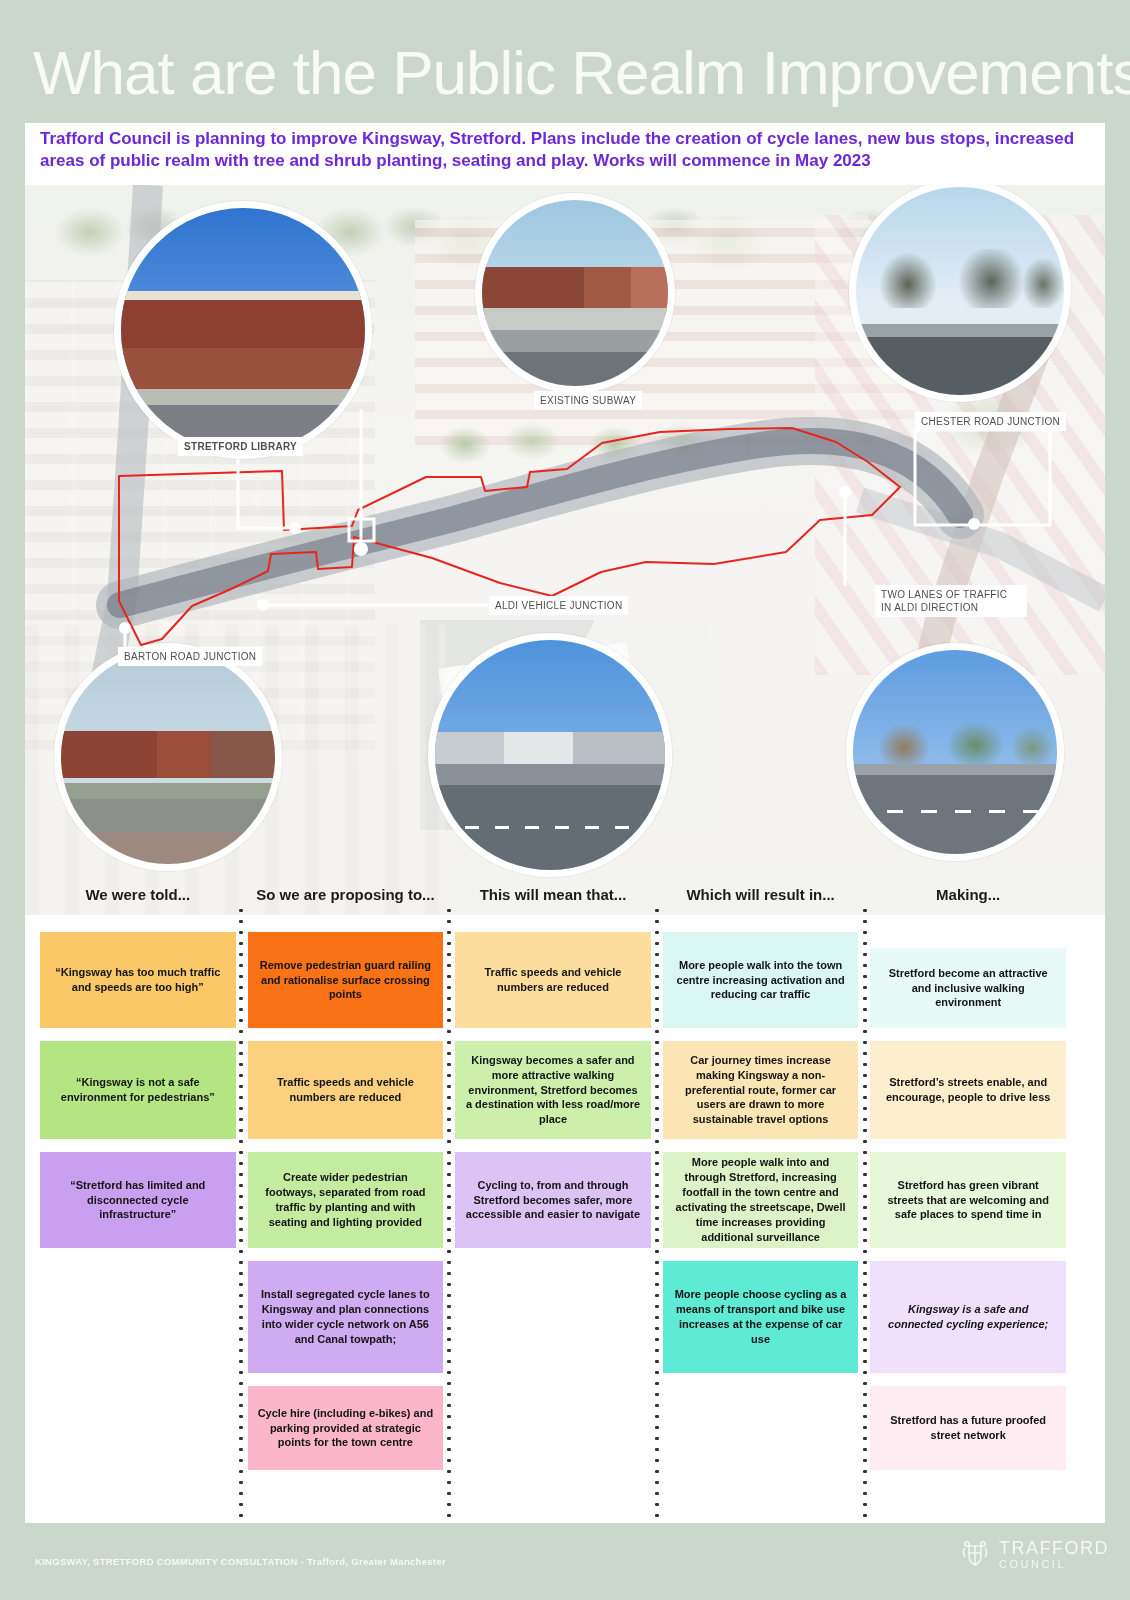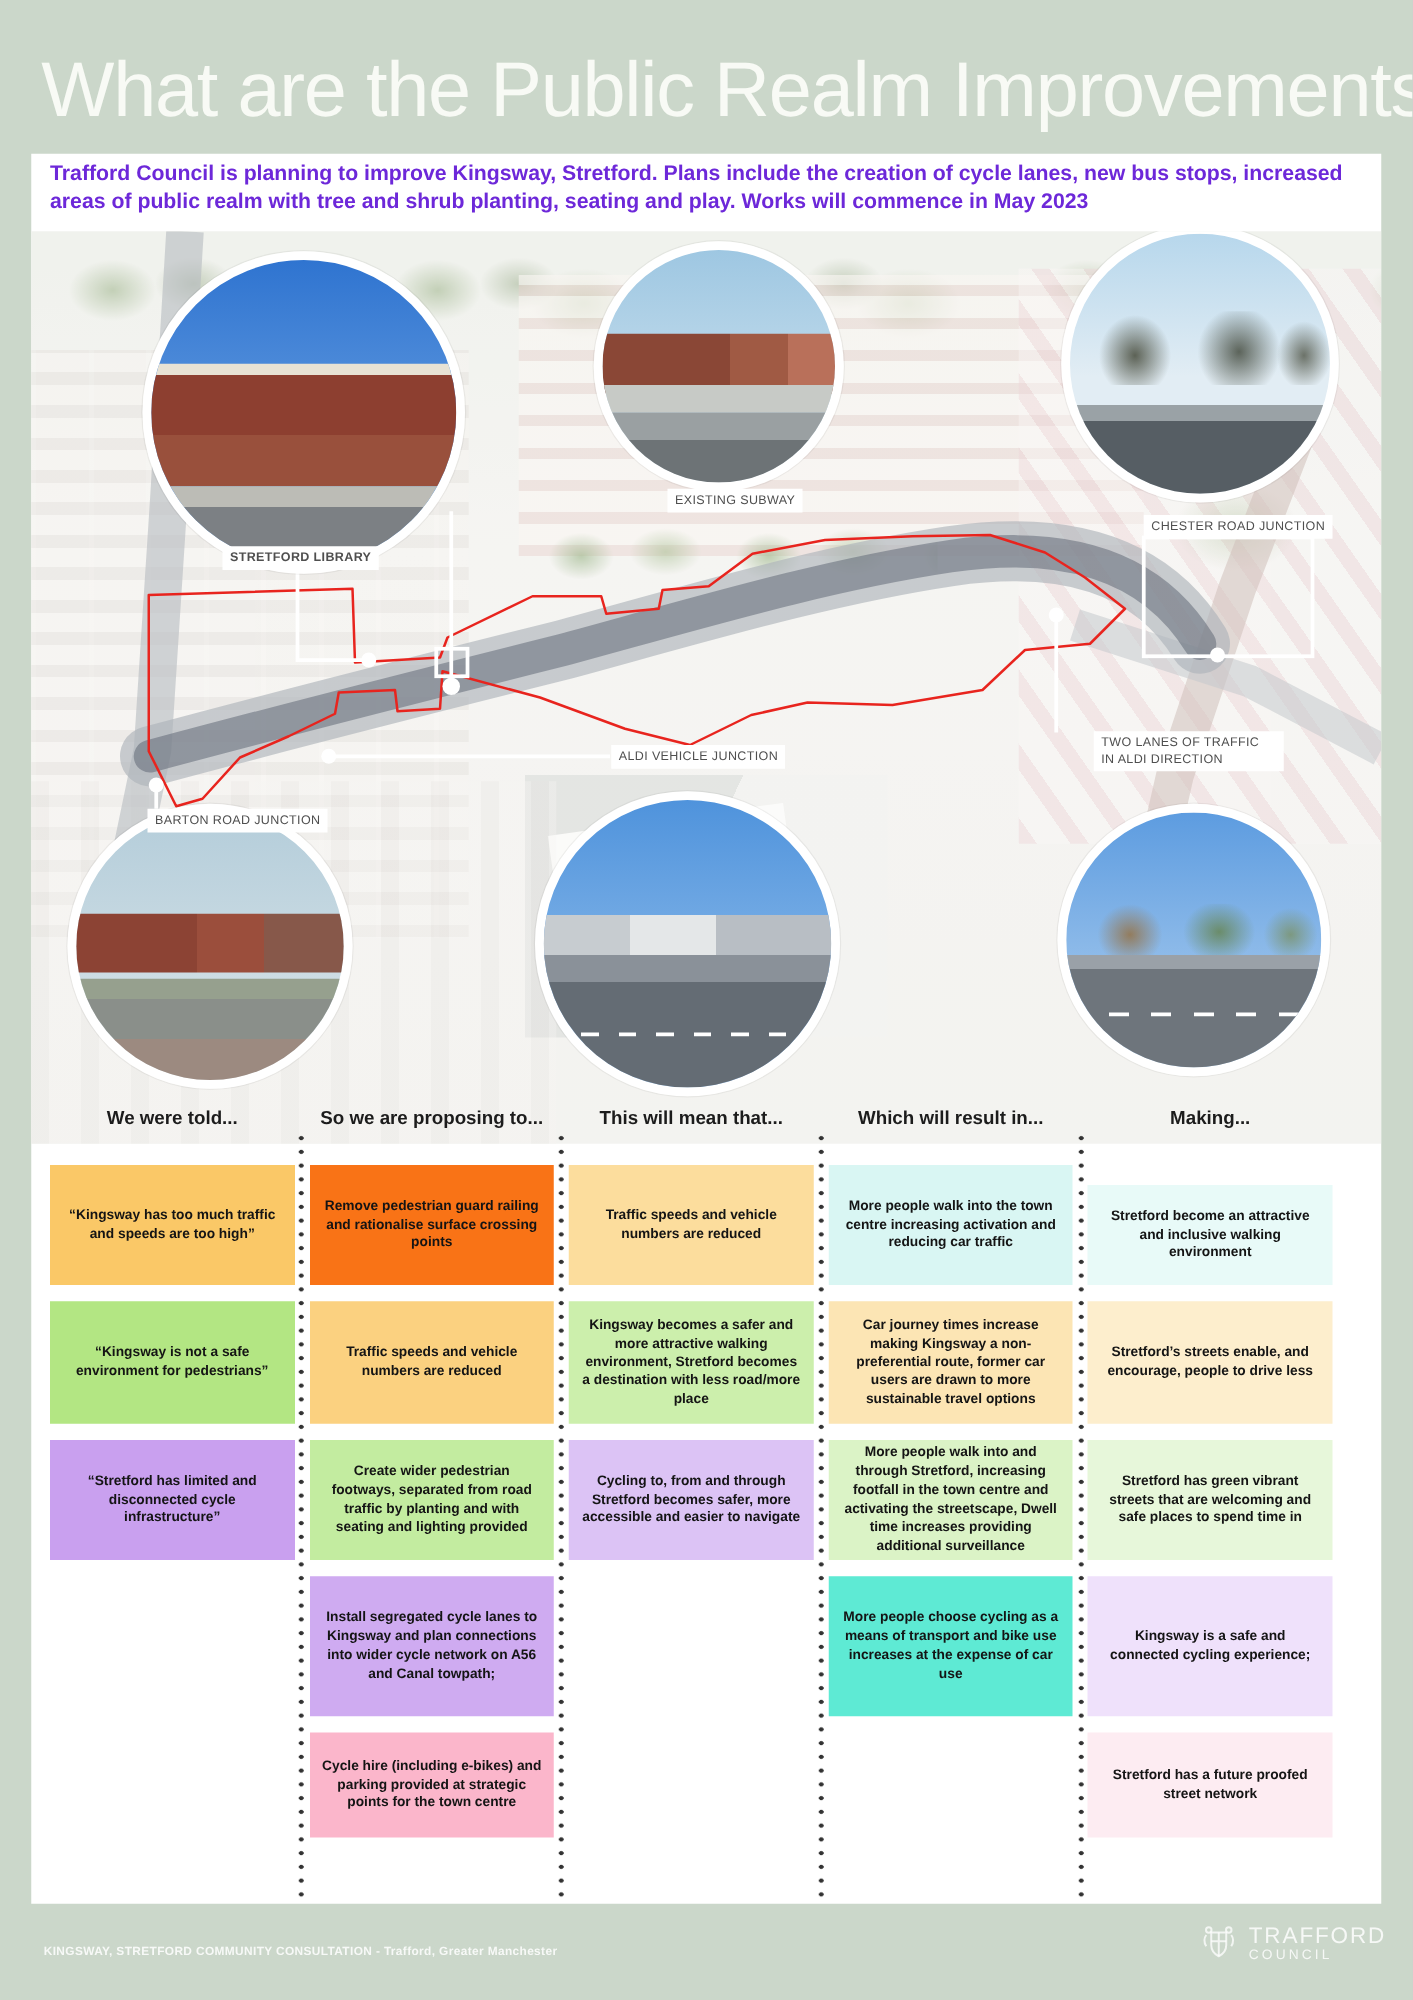--- a/index.html
+++ b/index.html
@@ -241,21 +241,21 @@
         <div class="mcell" style="background-color: rgb(252, 229, 180);">Car journey times increase making Kingsway a non-preferential route, former car users are drawn to more sustainable travel options</div>
         <div class="mcell" style="background-color: rgb(219, 243, 198);">More people walk into and through Stretford, increasing footfall in the town centre and activating the streetscape, Dwell time increases providing additional surveillance</div>
         <div class="mcell" style="background-color: #5eead4;">More people choose cycling as a means of transport and bike use increases at the expense of car use</div>
         <div class="mcell"></div>
       </div>
       <div class="mcol">
         <div class="mhead">Making...</div>
         <div class="mcell" style="background-color: rgb(232, 250, 248); margin-top: 16px;">Stretford become an attractive and inclusive walking environment</div>
         <div class="mcell" style="background-color: rgb(253, 238, 205);">Stretford’s streets enable, and encourage, people to drive less</div>
         <div class="mcell" style="background-color: rgb(231, 247, 218);">Stretford has green vibrant streets that are welcoming and safe places to spend time in</div>
-        <div class="mcell" style="background-color: rgb(239, 225, 251);">Kingsway is a safe and connected cycling experience;</div>
+        <div class="mcell" style="background-color: rgb(239, 225, 251); font-style: italic;">Kingsway is a safe and connected cycling experience;</div>
         <div class="mcell" style="background-color: rgb(253, 236, 242);">Stretford has a future proofed street network</div>
       </div>
     </div>
   </div>
 
   <div class="footer-credit">KINGSWAY, STRETFORD  COMMUNITY CONSULTATION - Trafford, Greater Manchester</div>
 
   <div class="footer-logo">
     <svg width="30" height="34" viewBox="0 0 30 34">
       <g fill="none" stroke="rgba(255,255,255,.75)" stroke-width="1.6">

